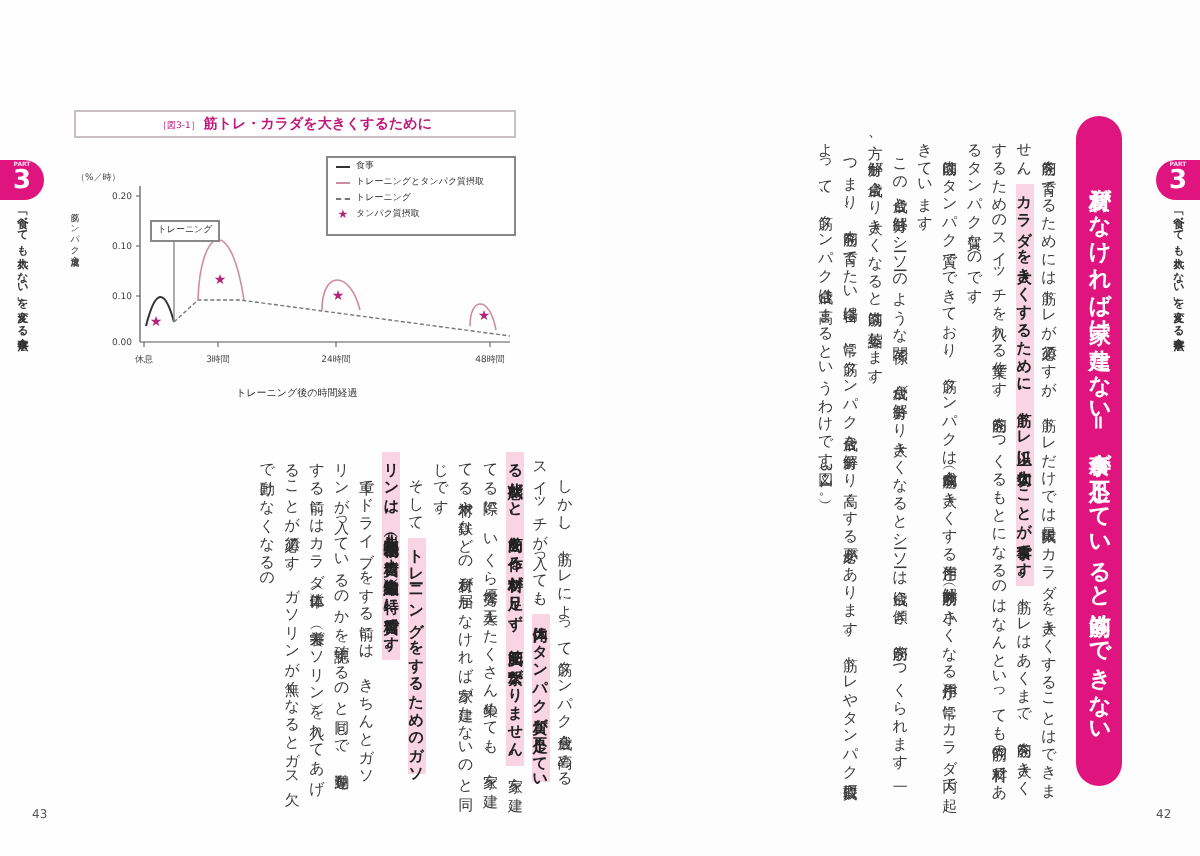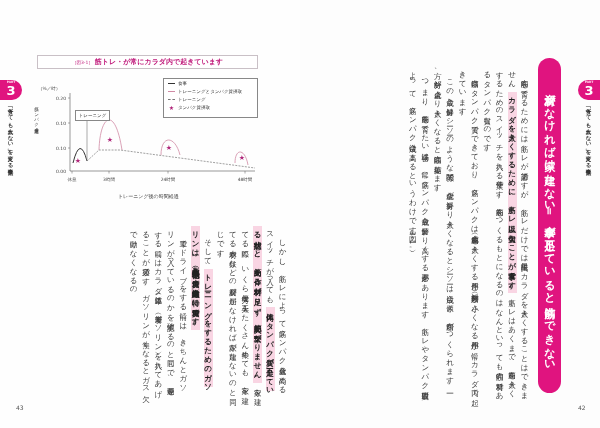--- a/index.html
+++ b/index.html
@@ -87,21 +87,21 @@
 
   <div class="chapter-tab tab-left">
     <div class="num-box">
       <span class="label-small">PART</span>
       <span>3</span>
     </div>
     <div class="tab-title">「食べても太れない」を変える食事法</div>
   </div>
 
   <div class="figure-title-box">
-    <span class="fig-no">［図3-1］</span><span>筋トレ・が常にカラダ内で起きています</span>
+    <span class="fig-no">［図3-1］</span><span>筋トレ・カラダを大きくするために</span>
   </div>
 
   <div class="y-unit">（%／時）</div>
   <div class="y-title">筋タンパク合成速度</div>
 
   <svg class="chart-svg" width="230" height="115" viewBox="0 0 230 115">
 
     <line x1="40" y1="18" x2="40" y2="96" stroke="#555" stroke-width="0.6"></line>
     <line x1="40" y1="96" x2="225" y2="96" stroke="#555" stroke-width="0.6"></line>
 

